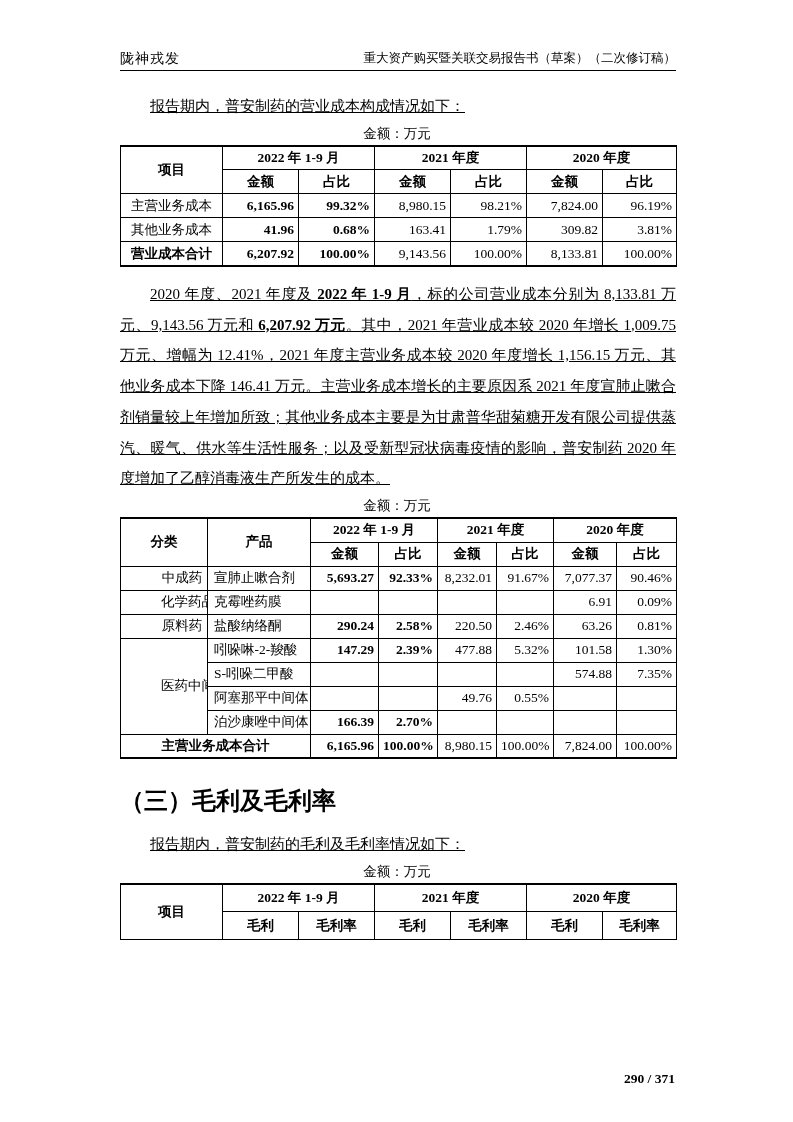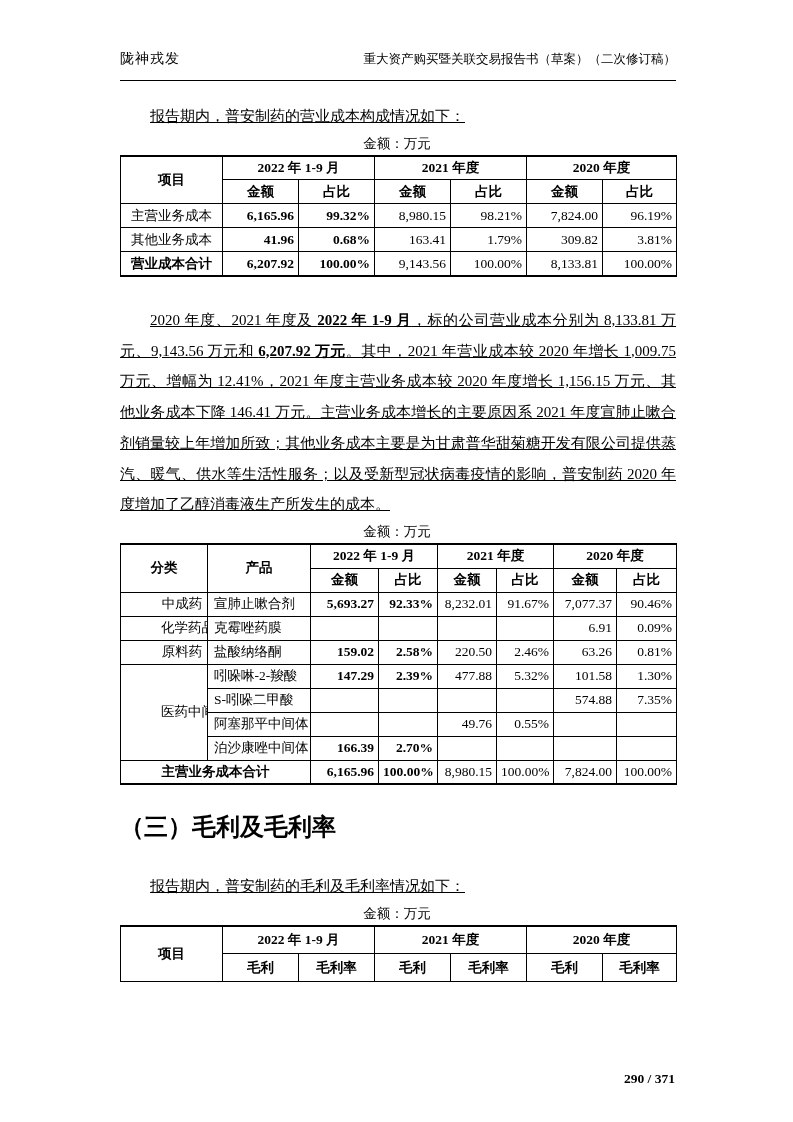--- a/index.html
+++ b/index.html
@@ -6,32 +6,32 @@
   html, body { margin: 0; padding: 0; }
   body {
     width: 793px; height: 1122px;
     background: #ffffff; color: #000000;
     font-family: "Liberation Serif", "DejaVu Serif", serif;
     position: relative; overflow: hidden;
   }
   .content { padding: 50px 117px 0 120px; }
 
   .doc-header {
-    display: flex; justify-content: space-between; align-items: center;
-    border-bottom: 1.5px solid #000; padding-bottom: 12px;
+    display: flex; justify-content: space-between; align-items: flex-start;
+    border-bottom: 1.5px solid #000; padding-bottom: 2px;
   }
   .hdr-left  { font-size: 14px; letter-spacing: 1px; }
   .hdr-right { font-size: 12.5px; margin-left: 24px; }
 
   .para {
     font-size: 15px; line-height: 2.05; text-align: justify;
     text-indent: 2em; margin: 0; text-decoration: underline;
   }
   .lead { margin-top: 20px; }
-  .gap  { margin-top: 28px; }
+  .gap  { margin-top: 12px; }
 
   .unit { font-size: 13.5px; text-align: center; margin: 3px 2px 2px 0; }
 
   table.tbl {
     width: 100%; border-collapse: collapse; table-layout: fixed;
     font-size: 13.5px;
     border-top: 2px solid #000; border-bottom: 2px solid #000;
   }
   table.t3 { border-bottom: 1px solid #000; }
   .tbl th, .tbl td {
@@ -172,21 +172,21 @@
       <td class="num k"></td>
       <td class="num k"></td>
       <td class="num"></td>
       <td class="num"></td>
       <td class="num">6.91</td>
       <td class="num">0.09%</td>
     </tr>
     <tr>
       <td class="cat">原料药</td>
       <td class="prod">盐酸纳络酮</td>
-      <td class="num k">159.02</td>
+      <td class="num k">290.24</td>
       <td class="num k">2.58%</td>
       <td class="num">220.50</td>
       <td class="num">2.46%</td>
       <td class="num">63.26</td>
       <td class="num">0.81%</td>
     </tr>
     <tr>
       <td class="cat" rowspan="4">医药中间体</td>
       <td class="prod">吲哚啉-2-羧酸</td>
       <td class="num k">147.29</td>

